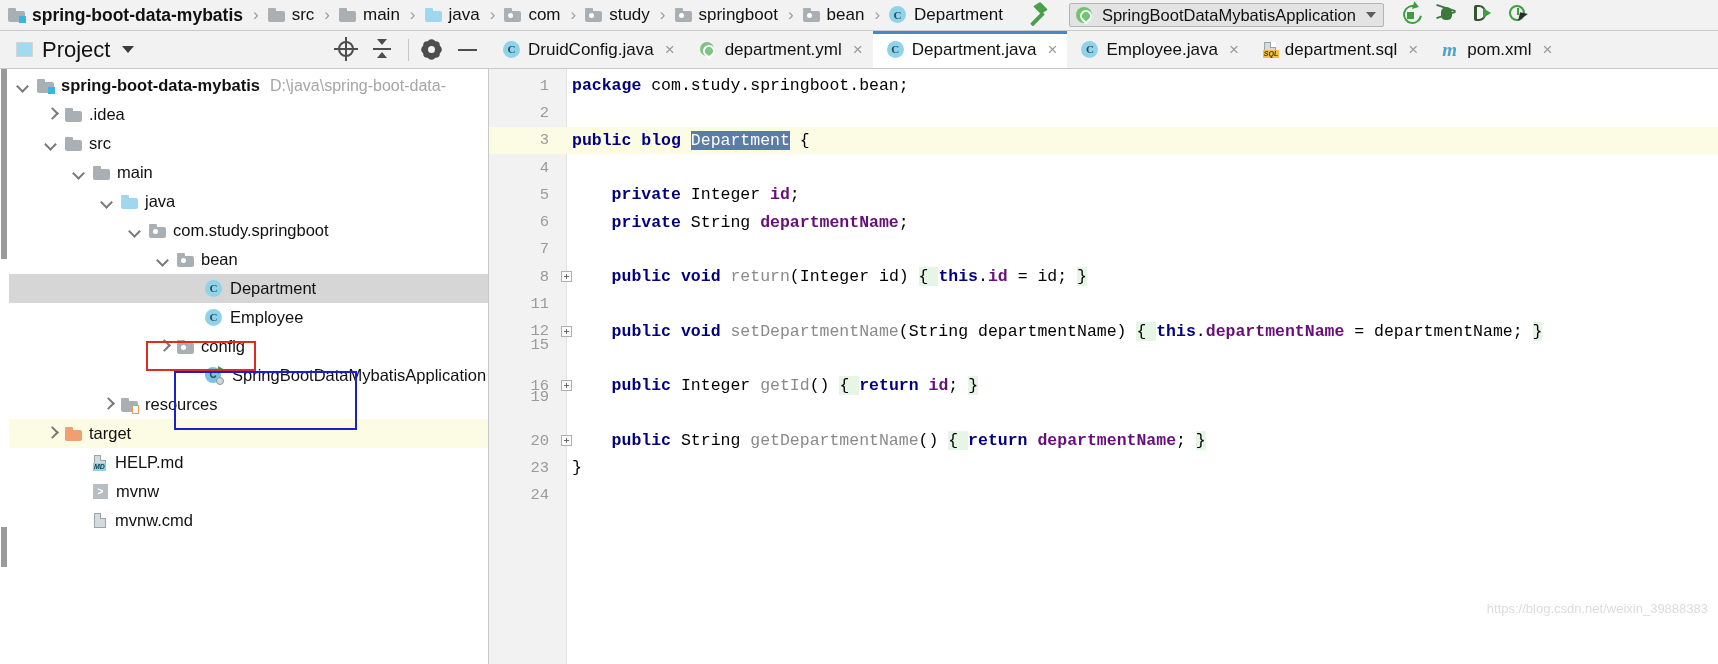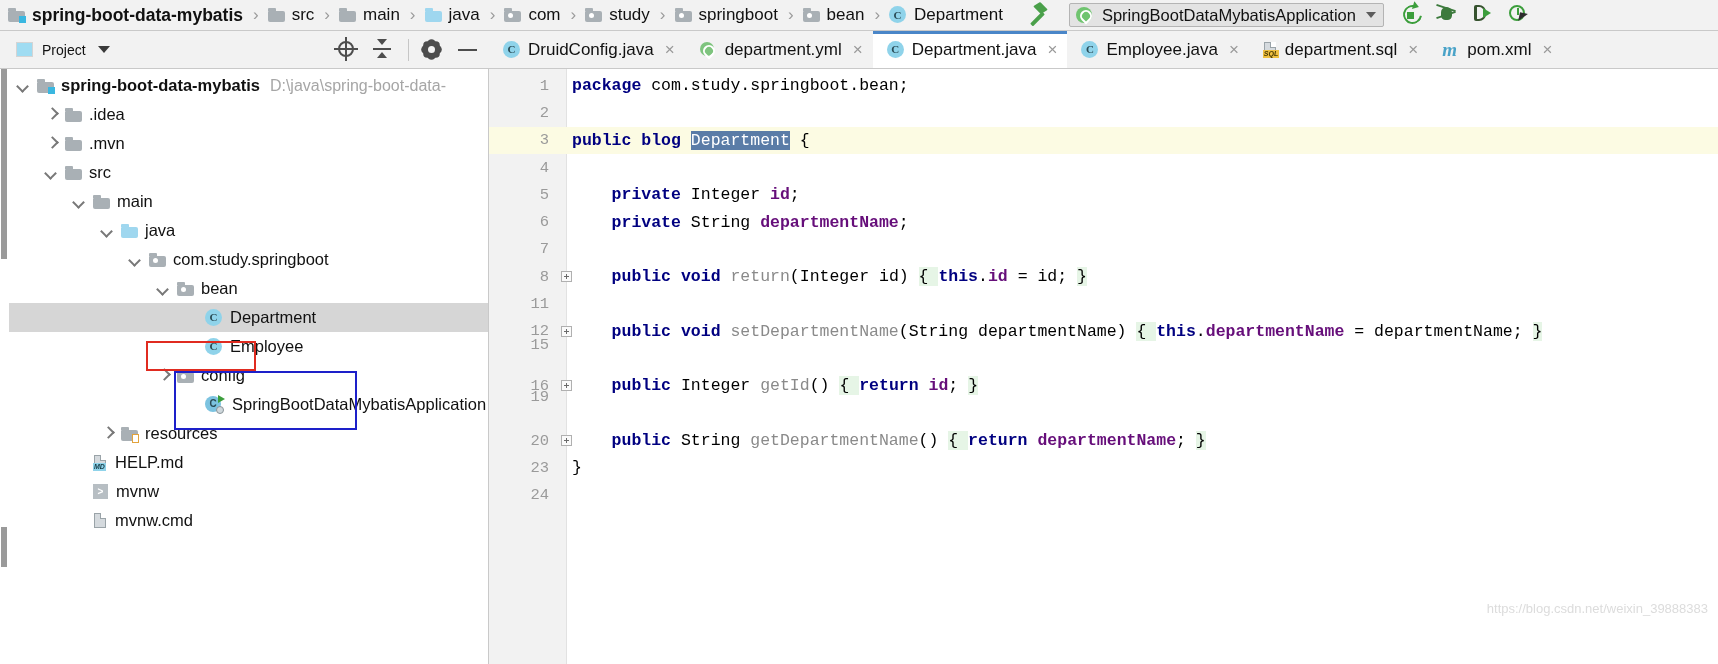--- a/index.html
+++ b/index.html
@@ -176,21 +176,21 @@
   
   .panelhead{
     position:absolute; left:0; top:31px; width:489px; height:38px;
     background:#f2f2f2; border-bottom:1px solid #c9c9c9;
     display:flex; align-items:center;
   }
   .panelhead .ph-icon{
     width:17px;height:15px; margin-left:16px; margin-right:9px;
     background:#9fdcf2; border:1.8px solid #d4d4d4;
   }
-  .panelhead .ph-title{ font-size:14px; color:#111; }
+  .panelhead .ph-title{ font-size:22px; color:#111; }
   .ph-caret{ margin-left:12px; width:0;height:0;
     border-left:6px solid transparent;border-right:6px solid transparent;
     border-top:7px solid #3a3a3a; }
   .ph-actions{ margin-left:auto; display:flex; align-items:center; }
   .ph-btn{ position:relative; width:30px;height:30px; margin-right:6px; }
   
   .i-target b{ position:absolute; left:6px; top:6px; width:16px;height:16px;
     border:2px solid #4d4d4d; border-radius:50%; }
   .i-target s{ position:absolute; left:2px; top:13px; width:24px;height:2px; background:#4d4d4d; }
   .i-target em{ position:absolute; left:13px; top:2px; width:2px;height:24px; background:#4d4d4d; }
@@ -432,28 +432,20 @@
         <div class="row">
           <span style="display: inline-block; flex: 0 0 auto; width: 36px; height: 1px;"></span>
           <span class="arrow r" style="margin-right: 7px;"></span>
           <span class="ic ic-folder">
             <i></i>
           </span>
           <span class="label">.idea</span>
         </div>
         <div class="row">
           <span style="display: inline-block; flex: 0 0 auto; width: 36px; height: 1px;"></span>
-          <span class="arrow r" style="margin-right: 7px;"></span>
-          <span class="ic ic-folder">
-            <i></i>
-          </span>
-          <span class="label">.mvn</span>
-        </div>
-        <div class="row">
-          <span style="display: inline-block; flex: 0 0 auto; width: 36px; height: 1px;"></span>
           <span class="arrow d" style="margin-right: 7px;"></span>
           <span class="ic ic-folder">
             <i></i>
           </span>
           <span class="label">src</span>
         </div>
         <div class="row">
           <span style="display: inline-block; flex: 0 0 auto; width: 64px; height: 1px;"></span>
           <span class="arrow d" style="margin-right: 7px;"></span>
           <span class="ic ic-folder">
@@ -519,20 +511,28 @@
           </span>
           <span class="label">SpringBootDataMybatisApplication</span>
         </div>
         <div class="row">
           <span style="display: inline-block; flex: 0 0 auto; width: 92px; height: 1px;"></span>
           <span class="arrow r" style="margin-right: 7px;"></span>
           <span class="ic ic-folder res">
             <i></i>
           </span>
           <span class="label">resources</span>
+        </div>
+        <div class="row highlight">
+          <span style="display: inline-block; flex: 0 0 auto; width: 36px; height: 1px;"></span>
+          <span class="arrow r" style="margin-right: 7px;"></span>
+          <span class="ic ic-folder orange">
+            <i></i>
+          </span>
+          <span class="label">target</span>
         </div>
         <div class="row">
           <span style="display: inline-block; flex: 0 0 auto; width: 64px; height: 1px;"></span>
           <span class="arrow" style="margin-right: 7px;"></span>
           <span class="ic ic-file md">
             <b></b>
             <em>MD</em>
           </span>
           <span class="label">HELP.md</span>
         </div>

